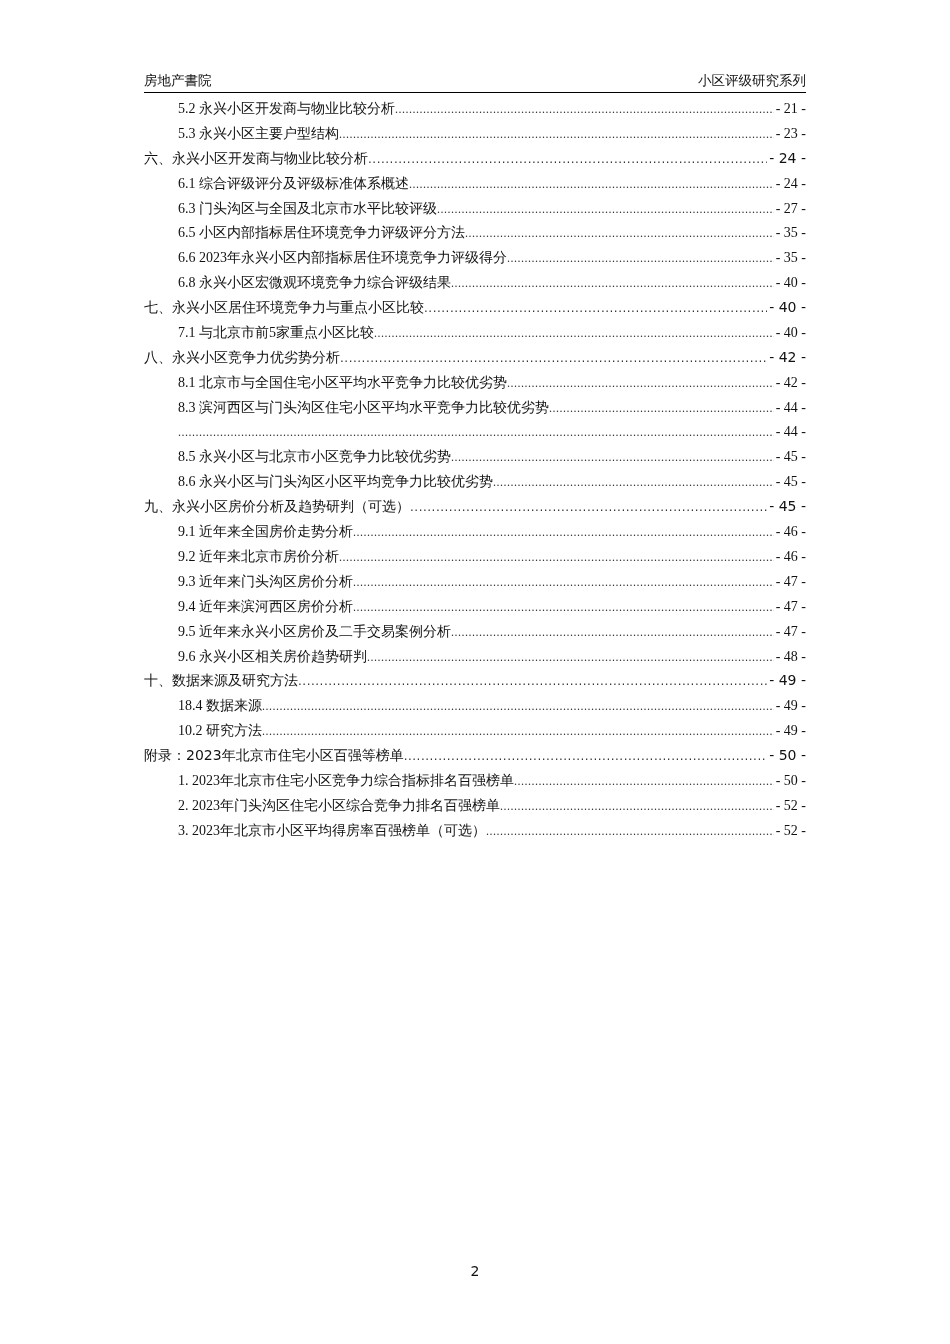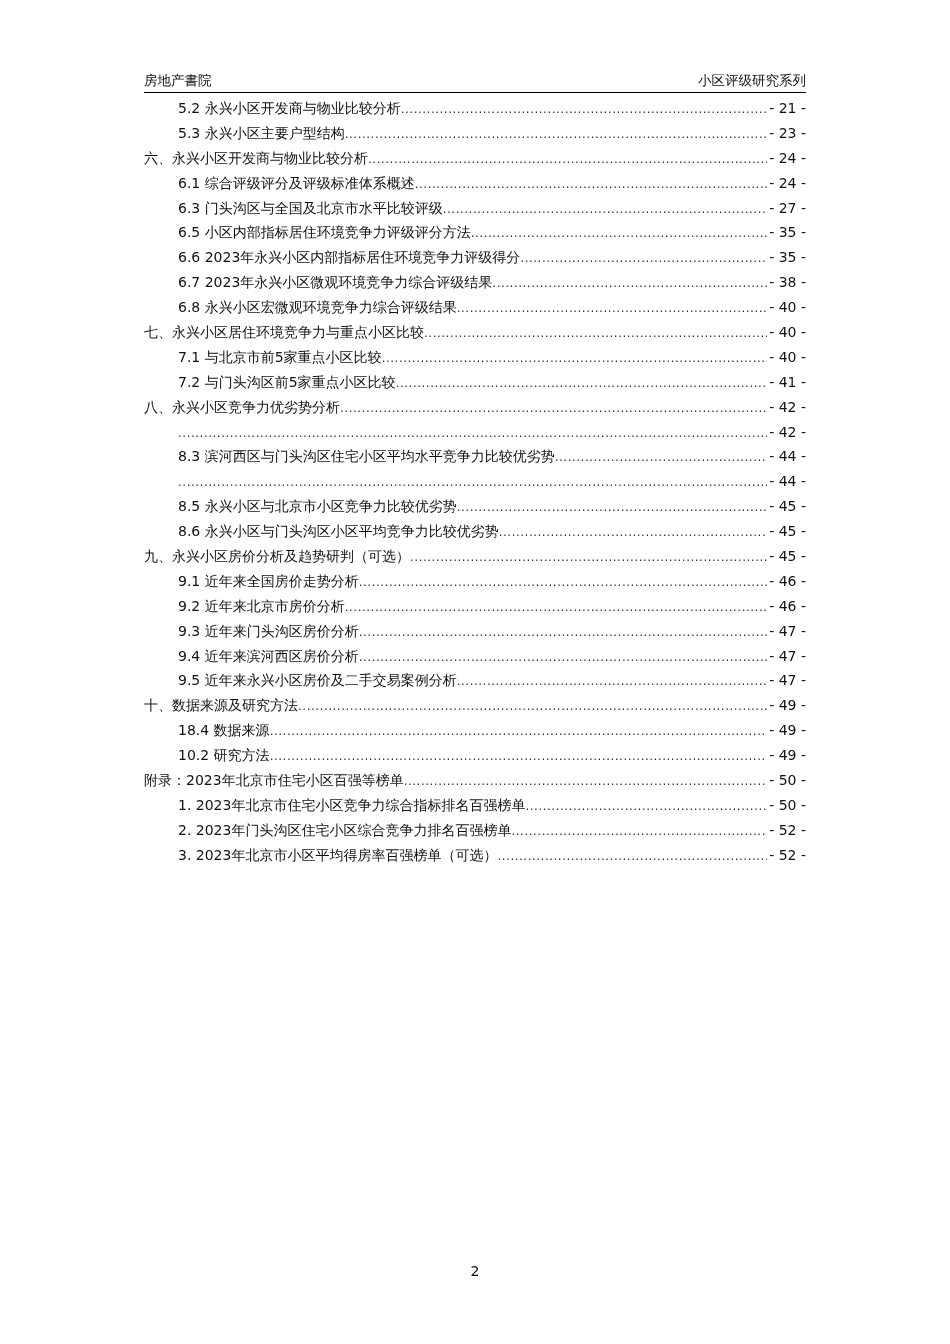--- a/index.html
+++ b/index.html
@@ -4,21 +4,21 @@
 <style>
   html, body { margin: 0; padding: 0; background: #ffffff; }
   body { width: 950px; height: 1344px; position: relative; overflow: hidden;
          font-family: "DejaVu Sans", sans-serif; color: #111; }
   .header { position: absolute; left: 144px; right: 144px; top: 68px; height: 22px;
             border-bottom: 1.5px solid #000; display: flex; justify-content: space-between;
             align-items: flex-end; font-size: 13.5px; padding-bottom: 2px; }
   .toc { position: absolute; left: 144px; right: 144px; top: 100px; }
   .toc-row { display: flex; align-items: baseline; height: 24.9px; font-size: 14px;
              white-space: nowrap; overflow: hidden; }
-  .toc-row.l2 { padding-left: 34px; }
+  .toc-row.l2 { padding-left: 34px; font-family: Liberation Serif, serif; }
   .toc-row .label { flex: 0 0 auto; }
   .toc-row .dots { flex: 1 1 auto; overflow: hidden; color: #333; letter-spacing: 0.5px; font-size: 12px; }
   .toc-row .dots::after { content: "........................................................................................................................................................................................................................................"; }
   .toc-row .page { flex: 0 0 auto; padding-left: 2px; }
   .footer { position: absolute; left: 0; right: 0; top: 1263px; text-align: center; font-size: 14px; }
 </style>
 </head>
 <body>
 
 <div class="header">
@@ -56,50 +56,41 @@
       <span class="label">6.5 小区内部指标居住环境竞争力评级评分方法</span>
       <span class="dots"></span>
       <span class="page">- 35 -</span>
     </div>
     <div class="toc-row l2">
       <span class="label">6.6 2023年永兴小区内部指标居住环境竞争力评级得分</span>
       <span class="dots"></span>
       <span class="page">- 35 -</span>
     </div>
     <div class="toc-row l2">
-      <span class="label">6.7 2023年永兴小区微观环境竞争力综合评级结果</span>
-      <span class="dots"></span>
-      <span class="page">- 38 -</span>
-    </div>
-    <div class="toc-row l2">
       <span class="label">6.8 永兴小区宏微观环境竞争力综合评级结果</span>
       <span class="dots"></span>
       <span class="page">- 40 -</span>
     </div>
     <div class="toc-row l1">
       <span class="label">七、永兴小区居住环境竞争力与重点小区比较</span>
       <span class="dots"></span>
       <span class="page">- 40 -</span>
     </div>
     <div class="toc-row l2">
       <span class="label">7.1 与北京市前5家重点小区比较</span>
       <span class="dots"></span>
       <span class="page">- 40 -</span>
     </div>
-    <div class="toc-row l2">
-      <span class="label">7.2 与门头沟区前5家重点小区比较</span>
-      <span class="dots"></span>
-      <span class="page">- 41 -</span>
-    </div>
     <div class="toc-row l1">
       <span class="label">八、永兴小区竞争力优劣势分析</span>
       <span class="dots"></span>
       <span class="page">- 42 -</span>
     </div>
     <div class="toc-row l2">
+      <span class="label">8.1 北京市与全国住宅小区平均水平竞争力比较优劣势</span>
       <span class="dots"></span>
       <span class="page">- 42 -</span>
     </div>
     <div class="toc-row l2">
       <span class="label">8.3 滨河西区与门头沟区住宅小区平均水平竞争力比较优劣势</span>
       <span class="dots"></span>
       <span class="page">- 44 -</span>
     </div>
     <div class="toc-row l2">
       <span class="dots"></span>
@@ -138,20 +129,25 @@
     <div class="toc-row l2">
       <span class="label">9.4 近年来滨河西区房价分析</span>
       <span class="dots"></span>
       <span class="page">- 47 -</span>
     </div>
     <div class="toc-row l2">
       <span class="label">9.5 近年来永兴小区房价及二手交易案例分析</span>
       <span class="dots"></span>
       <span class="page">- 47 -</span>
     </div>
+    <div class="toc-row l2">
+      <span class="label">9.6 永兴小区相关房价趋势研判</span>
+      <span class="dots"></span>
+      <span class="page">- 48 -</span>
+    </div>
     <div class="toc-row l1">
       <span class="label">十、数据来源及研究方法</span>
       <span class="dots"></span>
       <span class="page">- 49 -</span>
     </div>
     <div class="toc-row l2">
       <span class="label">18.4 数据来源</span>
       <span class="dots"></span>
       <span class="page">- 49 -</span>
     </div>

